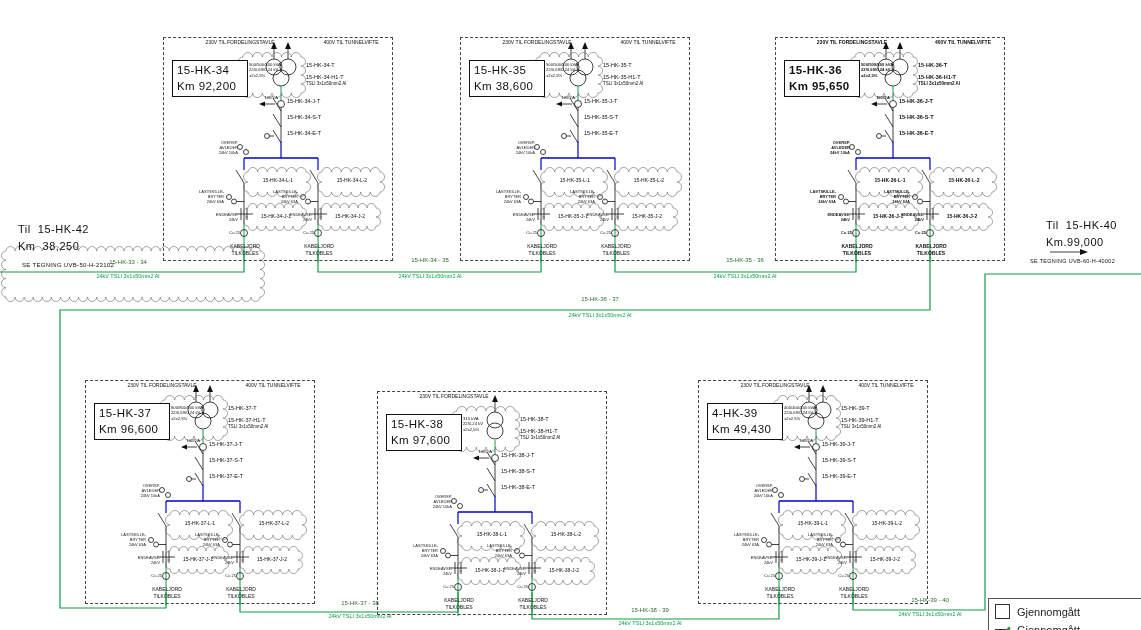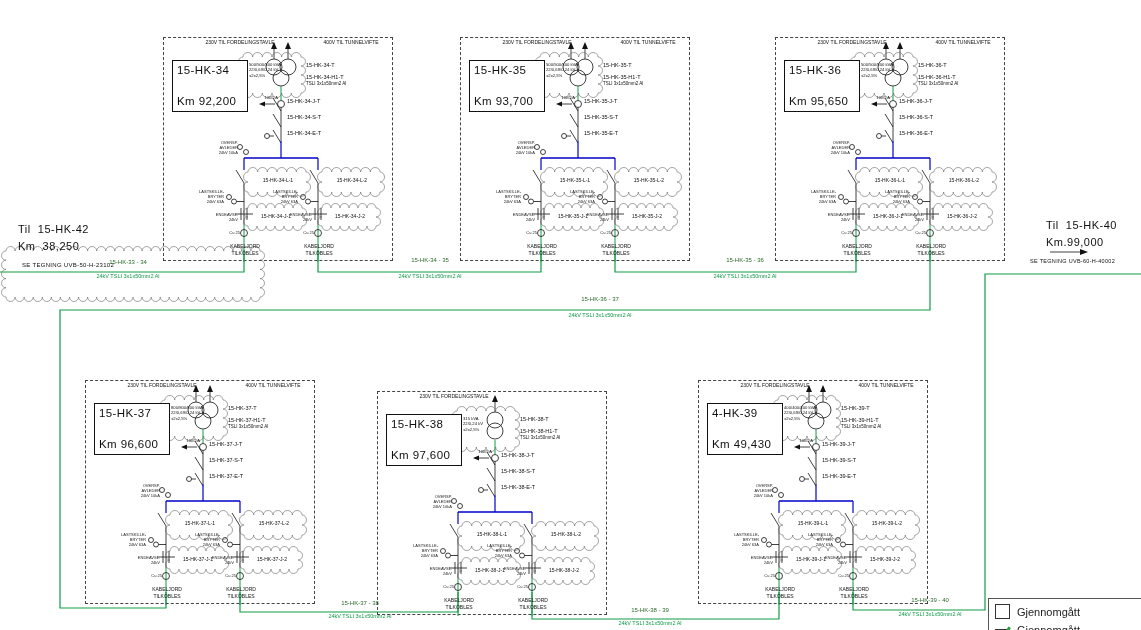--- a/index.html
+++ b/index.html
@@ -6,21 +6,21 @@
   #canvas{position:relative;width:1141px;height:630px;background:#fff;overflow:hidden;
           font-family:"Liberation Sans",sans-serif;color:#111;}
   #wires{position:absolute;left:0;top:0;width:1141px;height:630px;}
   .station{position:absolute;width:228px;height:222px;border:1px dashed #444;}
   .bsvg{position:absolute;left:-1px;top:-1px;width:228px;height:240px;overflow:visible;}
   .t{position:absolute;line-height:1.15;}
   .f230{left:14px;top:2px;width:124px;text-align:center;font-size:5px;}
   .f400{left:146px;top:2px;width:82px;text-align:center;font-size:5px;}
   .tbox{left:8px;top:22px;width:66px;border:1.5px solid #111;background:#fff;
         padding:3px 4px;font-size:11.5px;letter-spacing:.4px;z-index:2;}
-  .tbox .km{margin-top:18px;}
+  .tbox .km{margin-top:3px;}
   .tcloud{left:85px;top:24px;width:54px;font-size:4.2px;line-height:1.25;z-index:1;}
   .tag{font-size:5.5px;white-space:nowrap;}
   .tagT{left:142px;top:24px;} .tagH1{left:142px;top:36px;}
   .tagH1c{left:142px;top:43px;font-size:4.5px;}
   .tagJ{left:123px;top:60px;} .tagS{left:123px;top:76px;} .tagE{left:123px;top:92px;}
   .micro{font-size:4px;line-height:1.2;white-space:pre-line;color:#222;}
   .mCT{left:70px;top:58px;width:44px;text-align:right;}
   .mArr{left:28px;top:103px;width:46px;text-align:right;}
   .mBr1{left:12px;top:152px;width:48px;text-align:right;}
   .mBr2{left:86px;top:152px;width:48px;text-align:right;}
@@ -250,21 +250,21 @@
         <path d="M80,20 a4.833333333333333,4.5 0 0 1 9.666666666666666,0 a4.833333333333333,4.5 0 0 1 9.666666666666666,0 a4.833333333333333,4.5 0 0 1 9.666666666666666,0 a4.833333333333333,4.5 0 0 1 9.666666666666666,0 a4.833333333333333,4.5 0 0 1 9.666666666666666,0 a4.833333333333333,4.5 0 0 1 9.666666666666666,0 a4.5,4.5 0 0 1 0,9 a4.5,4.5 0 0 1 0,9 a4.5,4.5 0 0 1 0,9 a4.5,4.5 0 0 1 0,9 a4.833333333333333,4.5 0 0 1 -9.666666666666666,0 a4.833333333333333,4.5 0 0 1 -9.666666666666666,0 a4.833333333333333,4.5 0 0 1 -9.666666666666666,0 a4.833333333333333,4.5 0 0 1 -9.666666666666666,0 a4.833333333333333,4.5 0 0 1 -9.666666666666666,0 a4.833333333333333,4.5 0 0 1 -9.666666666666666,0 a4.5,4.5 0 0 1 0,-9 a4.5,4.5 0 0 1 0,-9 a4.5,4.5 0 0 1 0,-9 a4.5,4.5 0 0 1 0,-9 Z" fill="none" stroke="#666666" stroke-width="0.6"></path>
         <path d="M85,135 a4.833333333333333,4.5 0 0 1 9.666666666666666,0 a4.833333333333333,4.5 0 0 1 9.666666666666666,0 a4.833333333333333,4.5 0 0 1 9.666666666666666,0 a4.833333333333333,4.5 0 0 1 9.666666666666666,0 a4.833333333333333,4.5 0 0 1 9.666666666666666,0 a4.833333333333333,4.5 0 0 1 9.666666666666666,0 a4.5,5 0 0 1 0,10 a4.5,5 0 0 1 0,10 a4.833333333333333,4.5 0 0 1 -9.666666666666666,0 a4.833333333333333,4.5 0 0 1 -9.666666666666666,0 a4.833333333333333,4.5 0 0 1 -9.666666666666666,0 a4.833333333333333,4.5 0 0 1 -9.666666666666666,0 a4.833333333333333,4.5 0 0 1 -9.666666666666666,0 a4.833333333333333,4.5 0 0 1 -9.666666666666666,0 a4.5,5 0 0 1 0,-10 a4.5,5 0 0 1 0,-10 Z" fill="none" stroke="#666666" stroke-width="0.6"></path>
         <path d="M159,135 a4.833333333333333,4.5 0 0 1 9.666666666666666,0 a4.833333333333333,4.5 0 0 1 9.666666666666666,0 a4.833333333333333,4.5 0 0 1 9.666666666666666,0 a4.833333333333333,4.5 0 0 1 9.666666666666666,0 a4.833333333333333,4.5 0 0 1 9.666666666666666,0 a4.833333333333333,4.5 0 0 1 9.666666666666666,0 a4.5,5 0 0 1 0,10 a4.5,5 0 0 1 0,10 a4.833333333333333,4.5 0 0 1 -9.666666666666666,0 a4.833333333333333,4.5 0 0 1 -9.666666666666666,0 a4.833333333333333,4.5 0 0 1 -9.666666666666666,0 a4.833333333333333,4.5 0 0 1 -9.666666666666666,0 a4.833333333333333,4.5 0 0 1 -9.666666666666666,0 a4.833333333333333,4.5 0 0 1 -9.666666666666666,0 a4.5,5 0 0 1 0,-10 a4.5,5 0 0 1 0,-10 Z" fill="none" stroke="#666666" stroke-width="0.6"></path>
         <path d="M85,171 a4.5,4.5 0 0 1 9,0 a4.5,4.5 0 0 1 9,0 a4.5,4.5 0 0 1 9,0 a4.5,4.5 0 0 1 9,0 a4.5,4.5 0 0 1 9,0 a4.5,4.5 0 0 1 9,0 a4.5,4.5 0 0 1 0,9 a4.5,4.5 0 0 1 0,9 a4.5,4.5 0 0 1 -9,0 a4.5,4.5 0 0 1 -9,0 a4.5,4.5 0 0 1 -9,0 a4.5,4.5 0 0 1 -9,0 a4.5,4.5 0 0 1 -9,0 a4.5,4.5 0 0 1 -9,0 a4.5,4.5 0 0 1 0,-9 a4.5,4.5 0 0 1 0,-9 Z" fill="none" stroke="#666666" stroke-width="0.6"></path>
         <path d="M159,171 a4.5,4.5 0 0 1 9,0 a4.5,4.5 0 0 1 9,0 a4.5,4.5 0 0 1 9,0 a4.5,4.5 0 0 1 9,0 a4.5,4.5 0 0 1 9,0 a4.5,4.5 0 0 1 9,0 a4.5,4.5 0 0 1 0,9 a4.5,4.5 0 0 1 0,9 a4.5,4.5 0 0 1 -9,0 a4.5,4.5 0 0 1 -9,0 a4.5,4.5 0 0 1 -9,0 a4.5,4.5 0 0 1 -9,0 a4.5,4.5 0 0 1 -9,0 a4.5,4.5 0 0 1 -9,0 a4.5,4.5 0 0 1 0,-9 a4.5,4.5 0 0 1 0,-9 Z" fill="none" stroke="#666666" stroke-width="0.6"></path>
       </svg>
       <div class="t f230">230V TIL FORDELINGSTAVLE</div>
       <div class="t f400">400V TIL TUNNELVIFTE</div>
       <div class="t tbox">
         <div>15-HK-35</div>
-        <div class="km">Km 93,700</div>
+        <div class="km">Km 38,600</div>
       </div>
       <div class="t tcloud">
         <div>500/500/500 kVA</div>
         <div>22/0,69/0,24 kV</div>
         <div>±2x2,5%</div>
       </div>
       <div class="t tag tagT">15-HK-35-T</div>
       <div class="t tag tagH1">15-HK-35-H1-T</div>
       <div class="t tagH1c">TSLI 3x1x50mm2 Al</div>
       <div class="t micro mCT">100/5 A</div>
@@ -289,21 +289,21 @@
       <div class="t cloudtxt cJ1">15-HK-35-J-1</div>
       <div class="t cloudtxt cJ2">15-HK-35-J-2</div>
       <div class="t micro mE1">Cu 25</div>
       <div class="t micro mE2">Cu 25</div>
       <div class="t kj kj1">KABELJORD
 TILKOBLES</div>
       <div class="t kj kj2">KABELJORD
 TILKOBLES</div>
     </div>
 
-    <div class="station" style="left: 775px; top: 37px;">
+    <div class="station" style="left: 775px; top: 37px; font-weight: bold;">
       <svg class="bsvg" viewBox="0 0 228 240">
         <line x1="111" y1="22" x2="111" y2="11" stroke="#111111" stroke-width="0.8"></line>
         <line x1="125" y1="22" x2="125" y2="11" stroke="#111111" stroke-width="0.8"></line>
         <polygon points="108,12 111,5 114,12" fill="#111111"></polygon>
         <polygon points="122,12 125,5 128,12" fill="#111111"></polygon>
         <circle cx="111" cy="30" r="8" fill="none" stroke="#111111" stroke-width="0.8"></circle>
         <circle cx="125" cy="30" r="8" fill="none" stroke="#111111" stroke-width="0.8"></circle>
         <circle cx="118" cy="41" r="8" fill="none" stroke="#111111" stroke-width="0.8"></circle>
         <line x1="118" y1="49" x2="118" y2="63.5" stroke="#0f9d45" stroke-width="1"></line>
         <circle cx="118" cy="67" r="3.5" fill="none" stroke="#111111" stroke-width="0.8"></circle>

